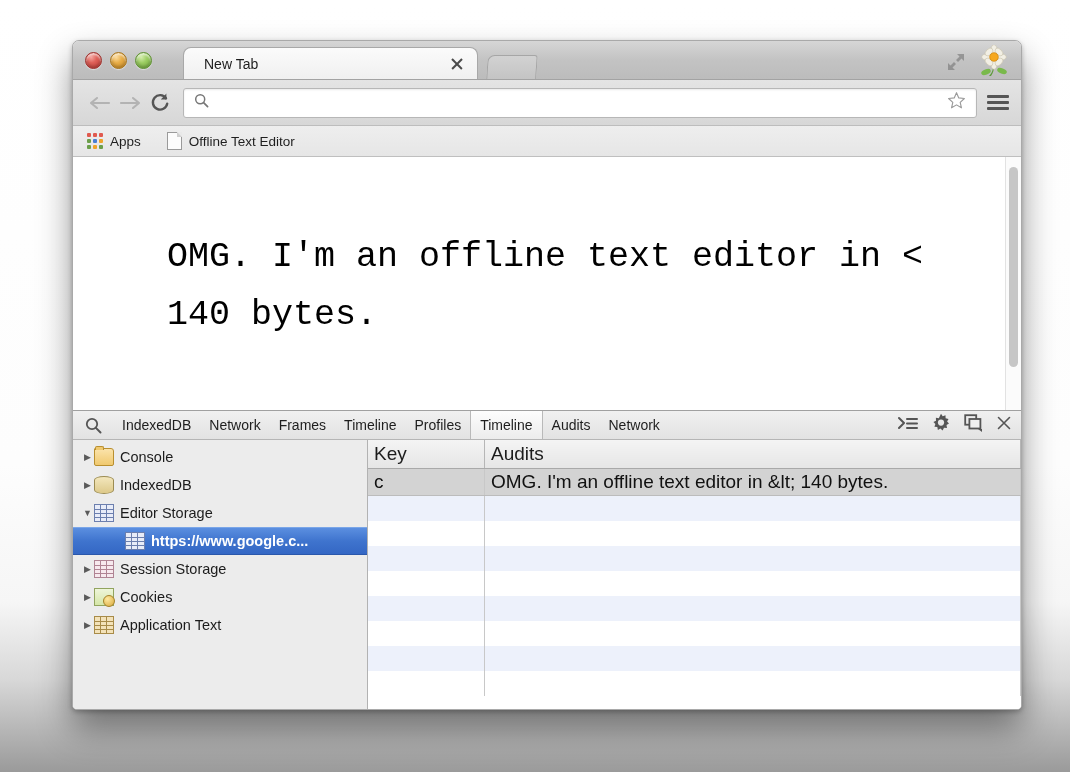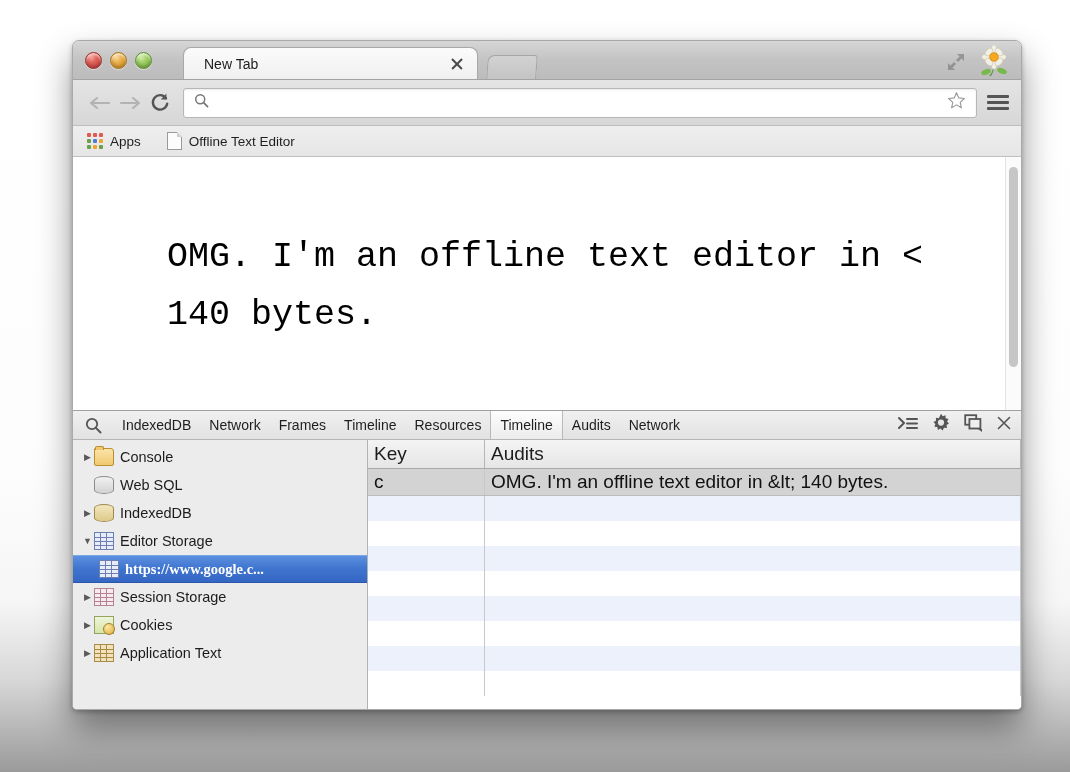--- a/index.html
+++ b/index.html
@@ -175,21 +175,21 @@
     overflow: hidden;
     padding-top: 3px;
     box-sizing: border-box;
   }
   .tree-item {
     display: flex; align-items: center;
     height: 28px; padding-left: 8px;
     font-size: 14.5px; color: #1c1c1c;
     cursor: default; white-space: nowrap;
   }
-  .tree-item.child { padding-left: 26px; font-family: Liberation Serif, serif; }
+  .tree-item.child { padding-left: 52px; }
   .tree-item.selected {
     background: linear-gradient(to bottom, #5b8fe0 0%, #3f74ce 50%, #3467c4 100%);
     color: #fff; font-weight: bold;
     border-top: 1px solid #7aa6e8;
     border-bottom: 1px solid #2a57ab;
     height: 26px;
   }
   .arrow {
     width: 13px; flex: none; font-size: 9px; color: #5a5a5a;
     display: flex; align-items: center; justify-content: center;
@@ -358,21 +358,21 @@
           <circle cx="7" cy="7" r="5.2" fill="none" stroke="#555" stroke-width="1.8"></circle>
           <path d="M10.9 10.9 L15.5 15.5" stroke="#555" stroke-width="2" stroke-linecap="round"></path>
         </svg>
       </span>
 
       <div class="dt-tabs">
         <div class="dt-tab">IndexedDB</div>
         <div class="dt-tab">Network</div>
         <div class="dt-tab">Frames</div>
         <div class="dt-tab">Timeline</div>
-        <div class="dt-tab">Resources</div>
+        <div class="dt-tab">Profiles</div>
         <div class="dt-tab active">Timeline</div>
         <div class="dt-tab">Audits</div>
         <div class="dt-tab">Network</div>
       </div>
 
       <div class="dt-right">
         <span>
           <svg width="20" height="16" viewBox="0 0 20 16">
             <path d="M1 3 L6 8 L1 13" fill="none" stroke="#555" stroke-width="2" stroke-linecap="round" stroke-linejoin="round"></path>
             <path d="M9 4 H19 M9 8.5 H19 M9 13 H19" stroke="#555" stroke-width="2" stroke-linecap="round"></path>
@@ -402,25 +402,20 @@
     <div id="dt-body">
 
       <div id="dt-sidebar">
 
         <div class="tree-item">
           <span class="arrow">▶</span>
           <span class="titem-icon ic-folder"></span>
           <span>Console</span>
         </div>
 
-        <div class="tree-item">
-          <span class="arrow hidden">▶</span>
-          <span class="titem-icon ic-db"></span>
-          <span>Web SQL</span>
-        </div>
 
         <div class="tree-item">
           <span class="arrow">▶</span>
           <span class="titem-icon ic-db yellow"></span>
           <span>IndexedDB</span>
         </div>
 
         <div class="tree-item">
           <span class="arrow">▼</span>
           <span class="titem-icon ic-table"></span>

